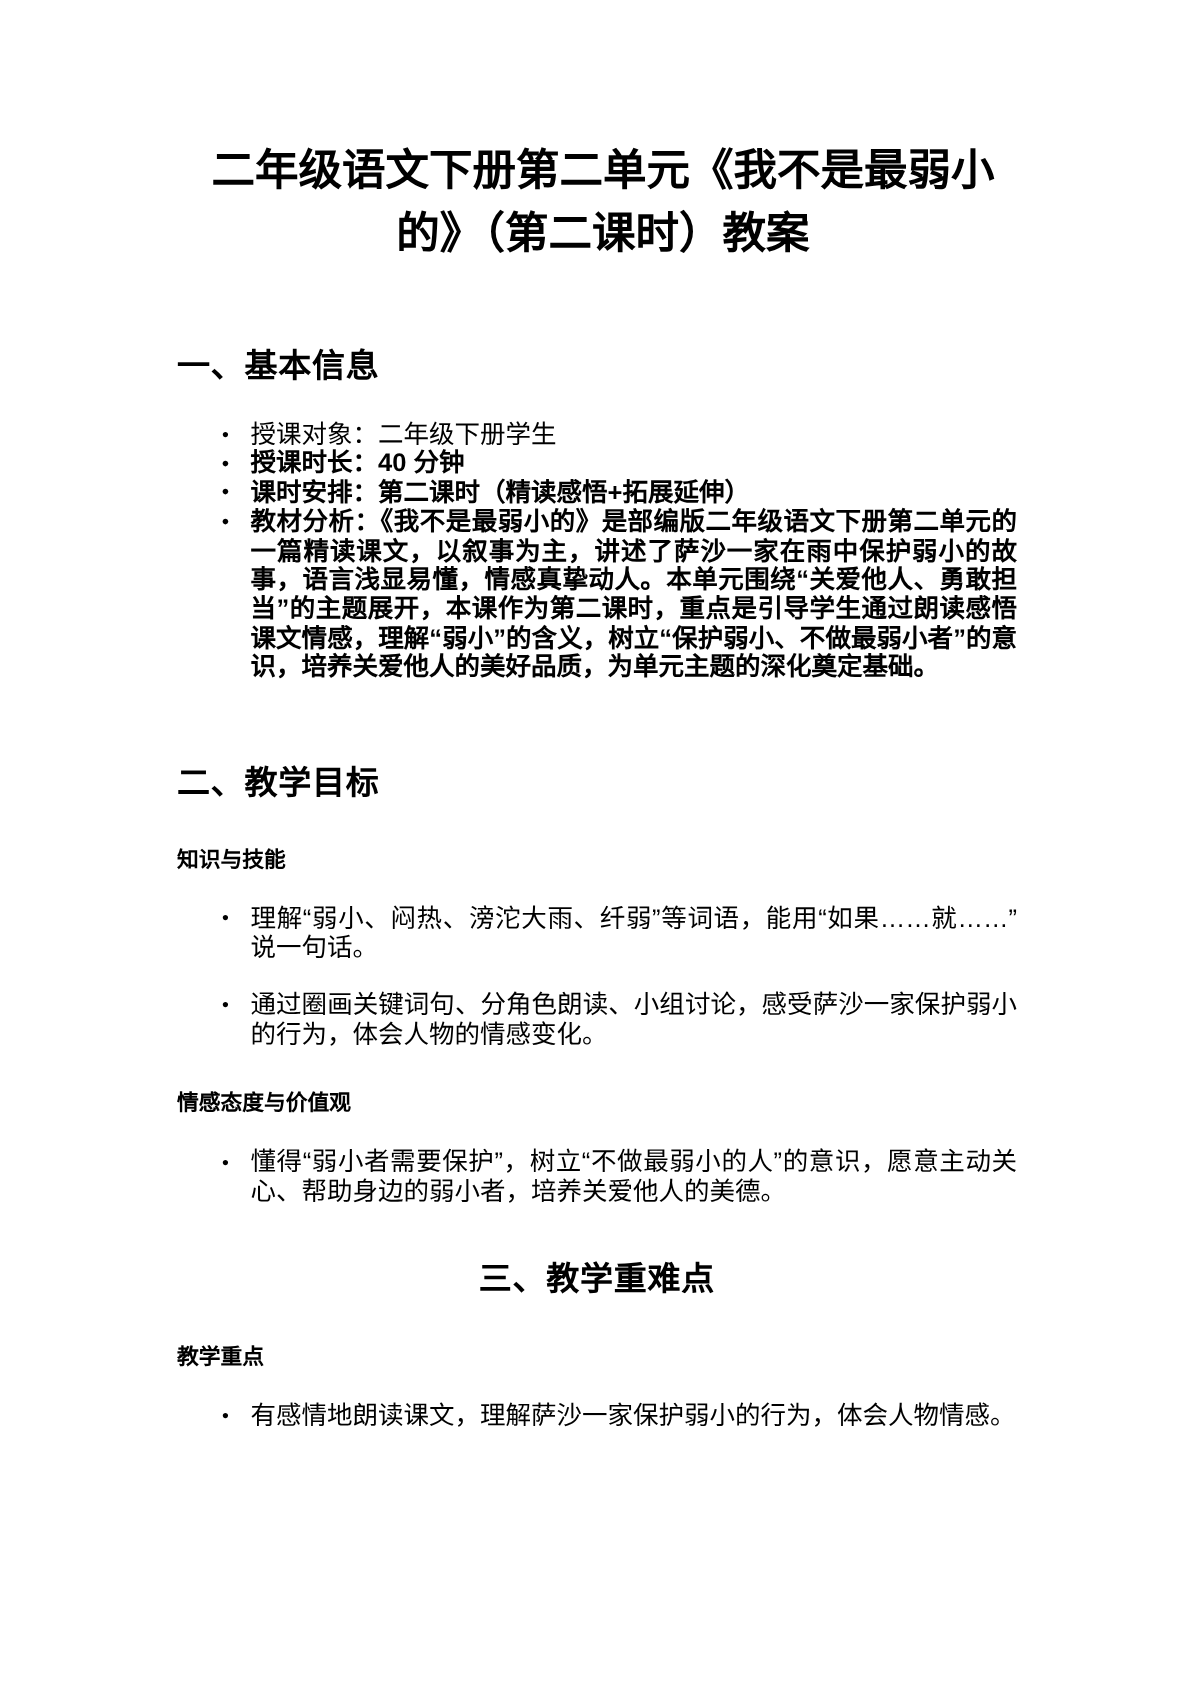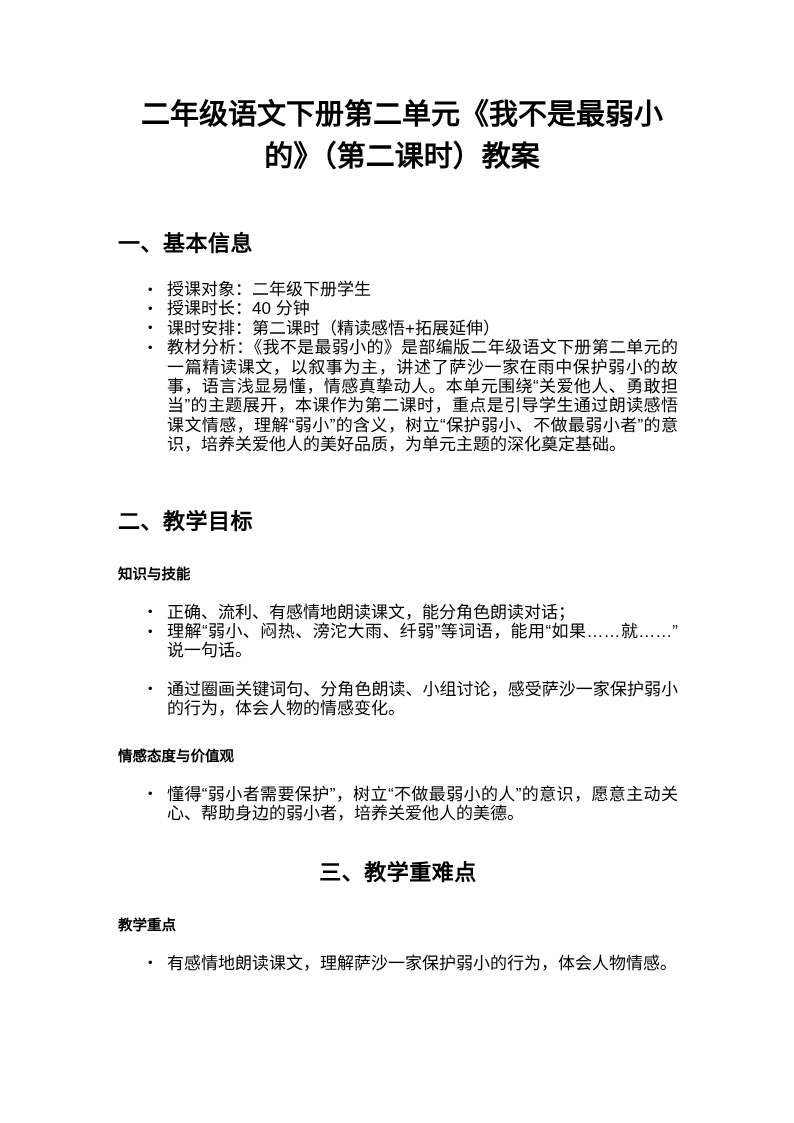--- a/index.html
+++ b/index.html
@@ -78,21 +78,21 @@
   ul.bullets.first { margin-top: 21px; }
   ul.bullets li {
     position: relative;
     padding-left: 49px;
     font-size: 17px;
     line-height: 19.4px;
     margin: 0;
     text-align: justify;
     text-justify: inter-ideograph;
   }
-  ul.bullets li + li { margin-top: 0px; }
+  ul.bullets li + li { margin-top: 0px; font-weight: bold; }
   ul.bullets li::before {
     content: "\2022";
     position: absolute;
     left: 30px;
     top: -0.5px;
     font-size: 13px;
     line-height: 19.4px;
   }
   .para-li {
     text-align: justify;
@@ -123,21 +123,20 @@
 
     <div>
       <div class="h1-wrap">
         <h2 class="h1">二、教学目标</h2>
       </div>
 
       <div class="h2-wrap">
         <h3 class="h2">知识与技能</h3>
       </div>
       <ul class="bullets">
-        <li>正确、流利、有感情地朗读课文，能分角色朗读对话；</li>
         <li>理解“弱小、闷热、滂沱大雨、纤弱”等词语，能用“如果……就……”说一句话。</li>
       </ul>
 
       <ul class="bullets">
         <li class="para-li">通过圈画关键词句、分角色朗读、小组讨论，感受萨沙一家保护弱小的行为，体会人物的情感变化。</li>
       </ul>
 
       <div class="h2-wrap">
         <h3 class="h2">情感态度与价值观</h3>
       </div>

